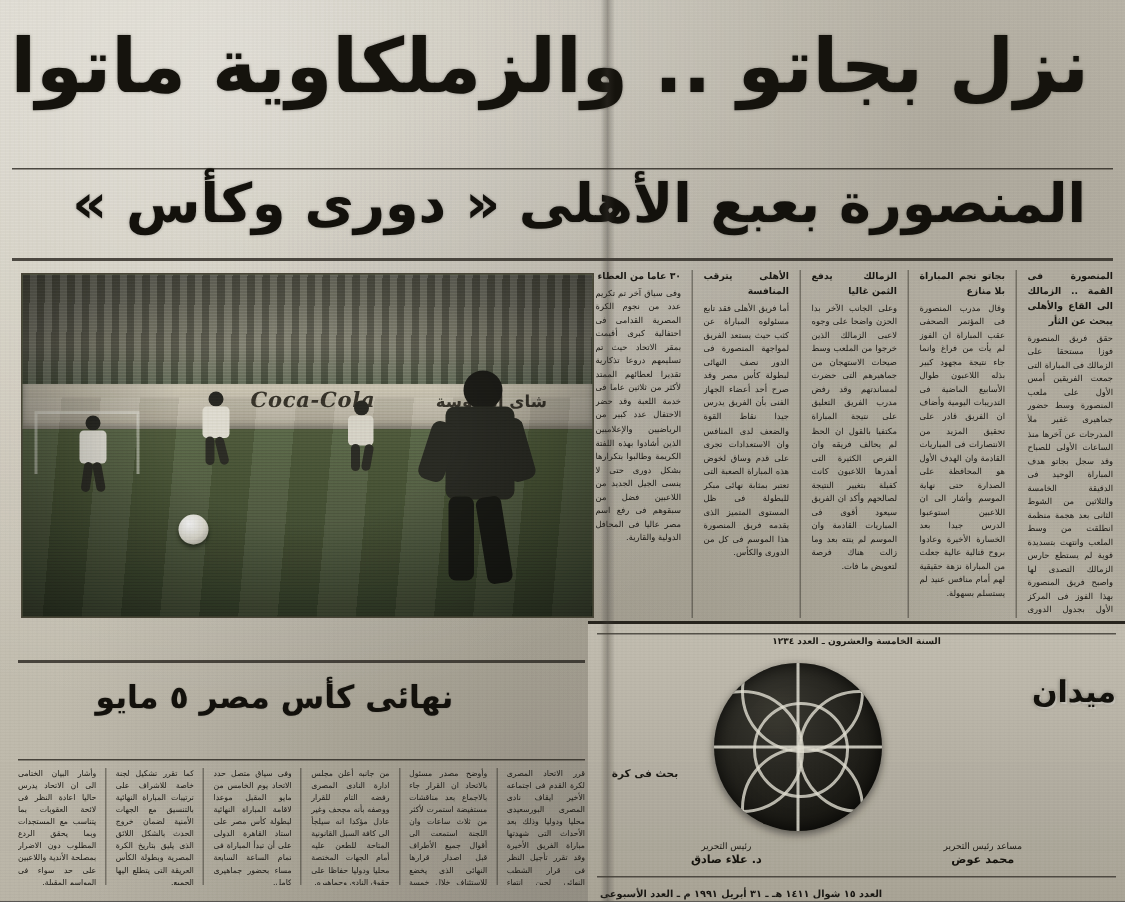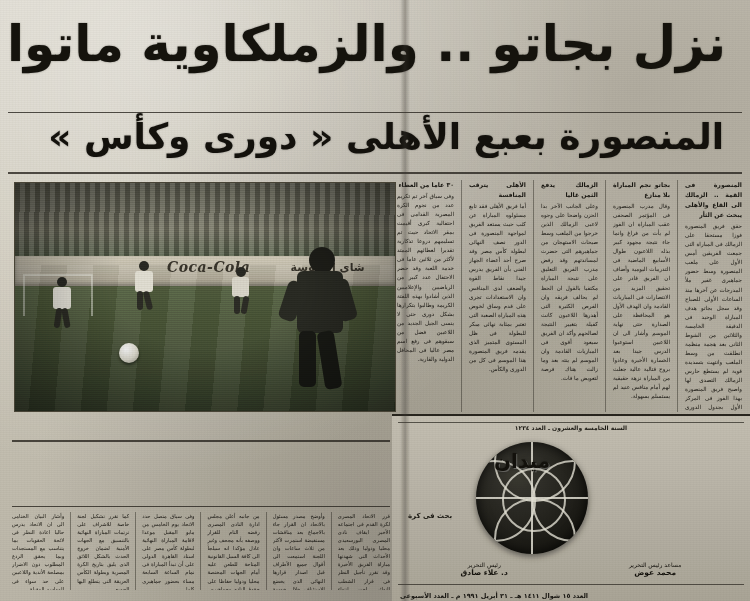--- a/index.html
+++ b/index.html
@@ -295,21 +295,21 @@
     position: absolute;
     border: 2px solid rgba(225,222,210,.8);
     border-radius: 50%;
   }
   .masthead-word {
     position: absolute;
     top: 36px;
     right: 6px;
     width: 250px;
     direction: rtl;
-    text-align: left;
+    text-align: right;
     font-weight: bold;
     font-size: 46px;
     line-height: .95;
     color: #15130e;
     text-shadow: 1px 1px 0 rgba(255,255,255,.25), 0 0 3px rgba(0,0,0,.35);
   }
   .masthead-word .small {
     display: block;
     font-size: 20px;
     margin-bottom: -6px;
@@ -430,20 +430,21 @@
     <div class="col-sep"></div>
     <div class="col">
       <span class="lede">٣٠ عاما من العطاء</span>
       <span>وفى سياق آخر تم تكريم عدد من نجوم الكرة المصرية القدامى فى احتفالية كبرى أقيمت بمقر الاتحاد حيث تم تسليمهم دروعا تذكارية تقديرا لعطائهم الممتد لأكثر من ثلاثين عاما فى خدمة اللعبة وقد حضر الاحتفال عدد كبير من الرياضيين والإعلاميين الذين أشادوا بهذه اللفتة الكريمة وطالبوا بتكرارها بشكل دورى حتى لا ينسى الجيل الجديد من اللاعبين فضل من سبقوهم فى رفع اسم مصر عاليا فى المحافل الدولية والقارية.</span>
     </div>
   </div>
 
   <div class="rule" style="top:440px; left:12px; width:378px; height:2px;"></div>
 
   <div class="headline2">
+    <div>نهائى كأس مصر ٥ مايو</div>
   </div>
 
   <div class="rule" style="top:506px; left:12px; width:378px; height:1px;"></div>
 
   <div class="cols-bottom">
     <div class="col">
       <span>قرر الاتحاد المصرى لكرة القدم فى اجتماعه الأخير ايقاف نادى المصرى البورسعيدى محليا ودوليا وذلك بعد الأحداث التى شهدتها مباراة الفريق الأخيرة وقد تقرر تأجيل النظر فى قرار الشطب النهائى لحين انتهاء التحقيقات التى تجريها اللجنة المشكلة لهذا الغرض.</span>
     </div>
     <div class="col-sep"></div>
     <div class="col">

